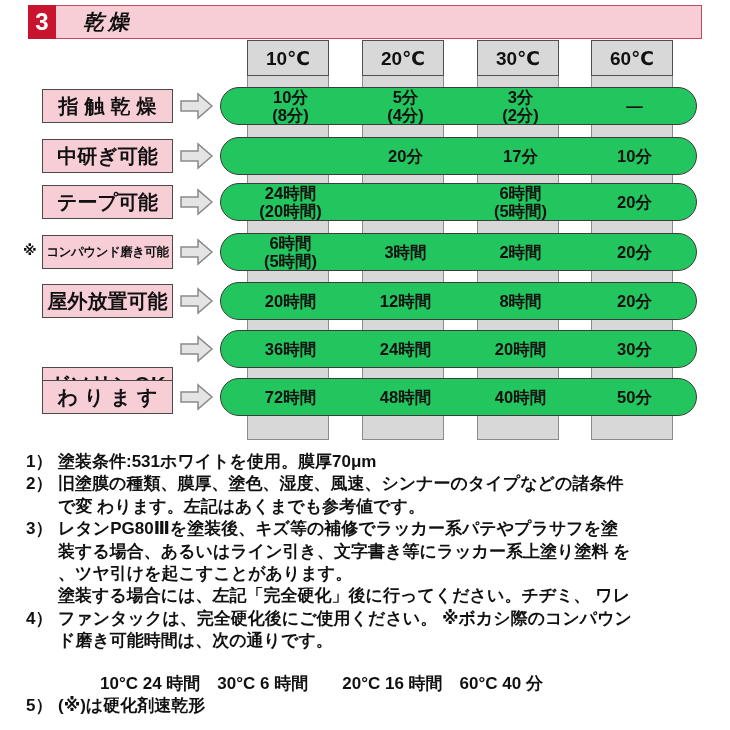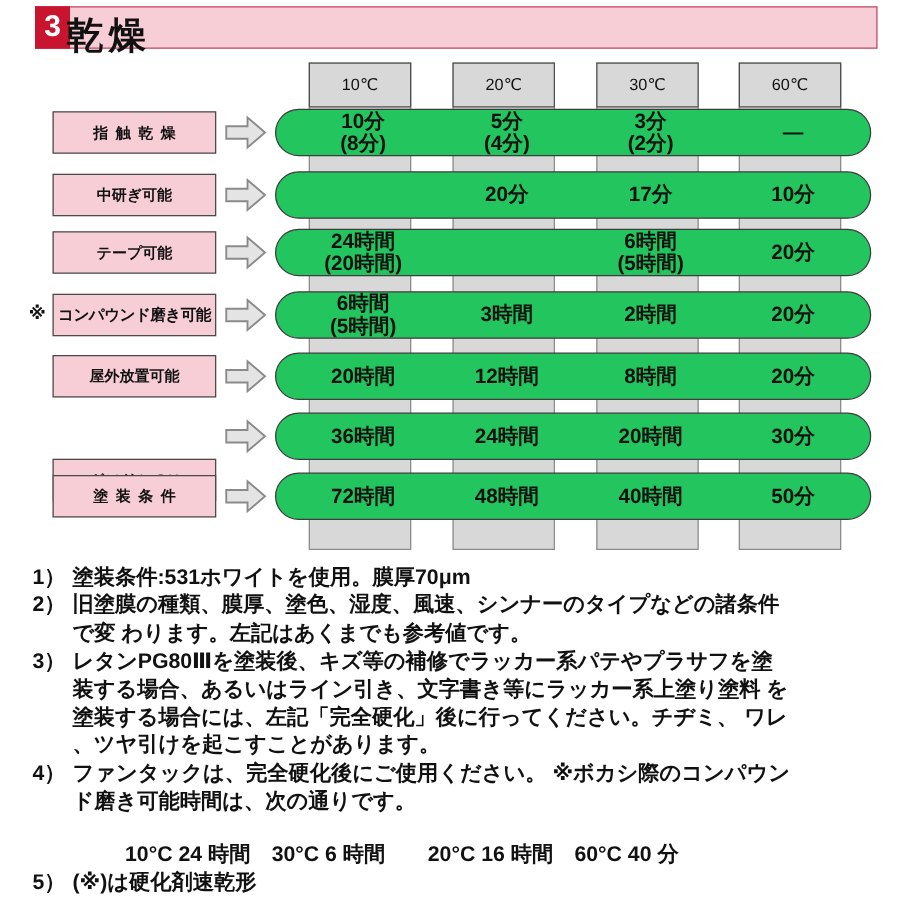--- a/index.html
+++ b/index.html
@@ -9,38 +9,38 @@
     overflow:hidden;
   }
   *{box-sizing:border-box;}
 
   
   .banner{position:absolute;left:28px;top:5px;width:674px;height:34px;
     background:#f7cdd6;border:1px solid #bf4b62;}
   .banner-num{position:absolute;left:-1px;top:-1px;width:28px;height:34px;
     background:#c8142e;color:#fff;font-size:24px;font-weight:bold;
     display:flex;align-items:center;justify-content:center;}
-  .banner-title{position:absolute;left:24px;top:2px;font-size:30px;
-    font-weight:bold;letter-spacing:4px;white-space:nowrap;}
+  .banner-title{position:absolute;left:54px;top:2px;font-size:21px;
+    font-weight:bold;letter-spacing:4px;white-space:nowrap;font-style:italic;}
 
   
   .colbar{position:absolute;top:50px;width:82px;height:390px;
     background:#d8d8d8;border:1px solid #8c8c8c;}
-  .colhead{position:absolute;top:50px;width:82px;height:36px;
+  .colhead{position:absolute;top:40px;width:82px;height:36px;
     background:#d8d8d8;border:1px solid #4f4f4f;
     display:flex;align-items:center;justify-content:center;
-    font-size:13px;font-weight:400;}
+    font-size:19px;font-weight:700;}
   .b0,.h0{left:247px}.b1,.h1{left:362px}.b2,.h2{left:477px}.b3,.h3{left:591px}
 
   
   .row{position:absolute;left:0;width:730px;height:38px;}
   .row-label{position:absolute;left:42px;top:2px;width:131px;height:34px;
     background:#f7cdd6;border:1px solid #4a4a4a;
     display:flex;align-items:center;justify-content:center;
-    font-size:12px;font-weight:600;white-space:nowrap;}
+    font-size:20px;font-weight:600;white-space:nowrap;}
   .row-label.spaced{letter-spacing:6px;padding-left:6px;}
   .row-label.gap{letter-spacing:1px;margin-top:35px;}
   .row-label.condensed{font-size:12.5px;letter-spacing:-0.5px;}
   .row-marker{position:absolute;left:23px;top:9px;font-size:14px;font-weight:600;}
   .arrow{position:absolute;left:180px;top:5px;}
   .capsule{position:absolute;left:220px;top:0;width:477px;height:38px;
     background:#22c55e;border:1.5px solid #3c3c3c;border-radius:19px;}
   .cell{position:absolute;top:0;width:115px;height:100%;
     display:flex;flex-direction:column;align-items:center;justify-content:center;
     font-size:16.5px;font-weight:600;line-height:1.12;text-align:center;}
@@ -194,21 +194,21 @@
       <div class="cell c2">
           <span>20時間</span>
         </div>
       <div class="cell c3">
           <span>30分</span>
         </div>
     </div>
   </div>
 
   <div class="row" style="top:378px">
-    <div class="row-label spaced">塗装条件</div>
+    <div class="row-label spaced">わります</div>
     <svg class="arrow" width="34" height="28" viewBox="0 0 34 28">
         <polygon points="1,9 18,9 18,2 32,14 18,26 18,19 1,19" fill="#e4e4e4" stroke="#8a8a8a" stroke-width="1.5"></polygon>
       </svg>
     <div class="capsule">
       <div class="cell c0">
           <span>72時間</span>
         </div>
       <div class="cell c1">
           <span>48時間</span>
         </div>
@@ -233,22 +233,22 @@
       <div class="fn-body">
         <div>旧塗膜の種類、膜厚、塗色、湿度、風速、シンナーのタイプなどの諸条件</div>
         <div>で変 わります。左記はあくまでも参考値です。</div>
       </div>
     </div>
     <div class="fn">
       <span class="fn-num">3）</span>
       <div class="fn-body">
         <div>レタンPG80Ⅲを塗装後、キズ等の補修でラッカー系パテやプラサフを塗</div>
         <div>装する場合、あるいはライン引き、文字書き等にラッカー系上塗り塗料 を</div>
+        <div>、ツヤ引けを起こすことがあります。</div>
         <div>塗装する場合には、左記「完全硬化」後に行ってください。チヂミ、 ワレ</div>
-        <div>、ツヤ引けを起こすことがあります。</div>
       </div>
     </div>
     <div class="fn">
       <span class="fn-num">4）</span>
       <div class="fn-body">
         <div>ファンタックは、完全硬化後にご使用ください。 ※ボカシ際のコンパウン</div>
         <div>ド磨き可能時間は、次の通りです。</div>
         <div class="fn-extra">10°C 24 時間　30°C 6 時間　　20°C 16 時間　60°C 40 分</div>
       </div>
     </div>

